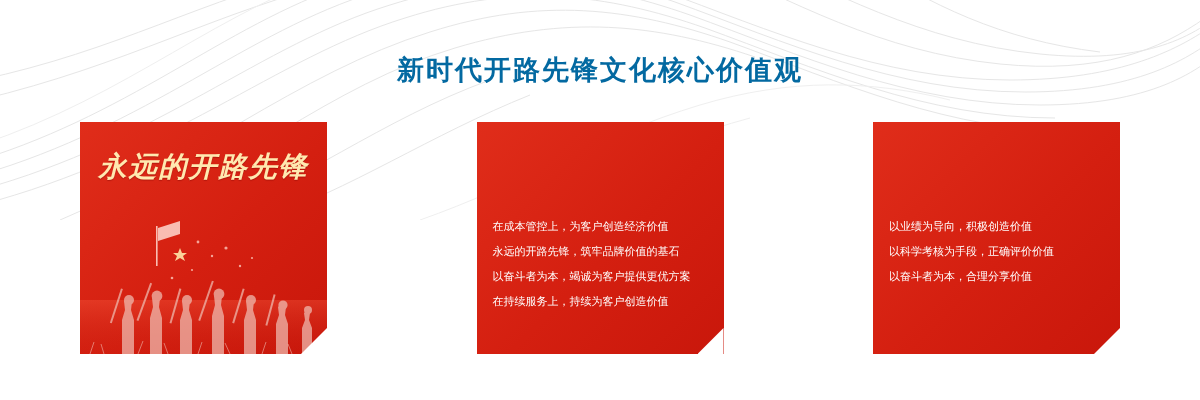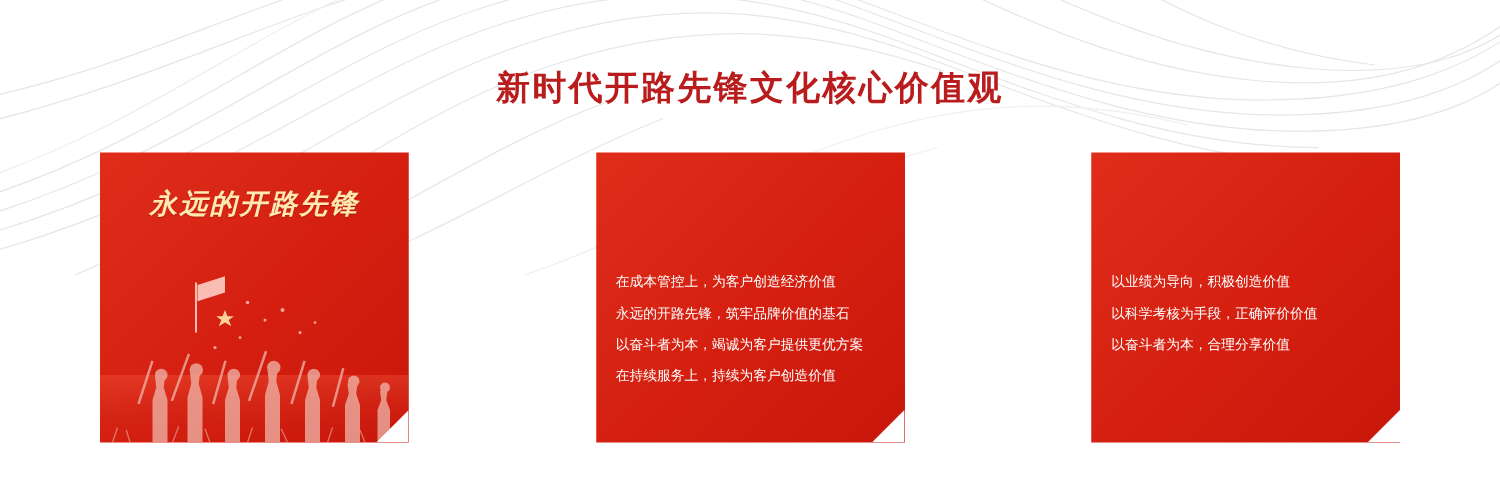--- a/index.html
+++ b/index.html
@@ -32,21 +32,21 @@
   }
   .title {
     position: absolute;
     top: 52px;
     left: 0;
     width: 1200px;
     text-align: center;
     font-size: 27px;
     font-weight: bold;
     letter-spacing: 2px;
-    color: #b91c1c;
+    color: #0369a1;
     font-family: "Liberation Sans", sans-serif;
   }
   .cards {
     position: absolute;
     top: 122px;
     left: 80px;
     width: 1040px;
     height: 232px;
     display: flex;
     justify-content: space-between;
@@ -70,21 +70,21 @@
     background: #ffffff;
     clip-path: polygon(100% 0, 100% 100%, 0 100%);
   }
   .card-heading {
     position: absolute;
     top: 26px;
     left: 0;
     width: 100%;
     text-align: center;
     color: #ffe9b0;
-    font-size: 22px;
+    font-size: 28px;
     font-weight: bold;
     letter-spacing: 2px;
     font-family: "DejaVu Serif", serif;
     font-style: italic;
     text-shadow: 0 1px 1px rgba(120,0,0,.4);
   }
   .card-body {
     position: absolute;
     top: 92px;
     left: 0;

